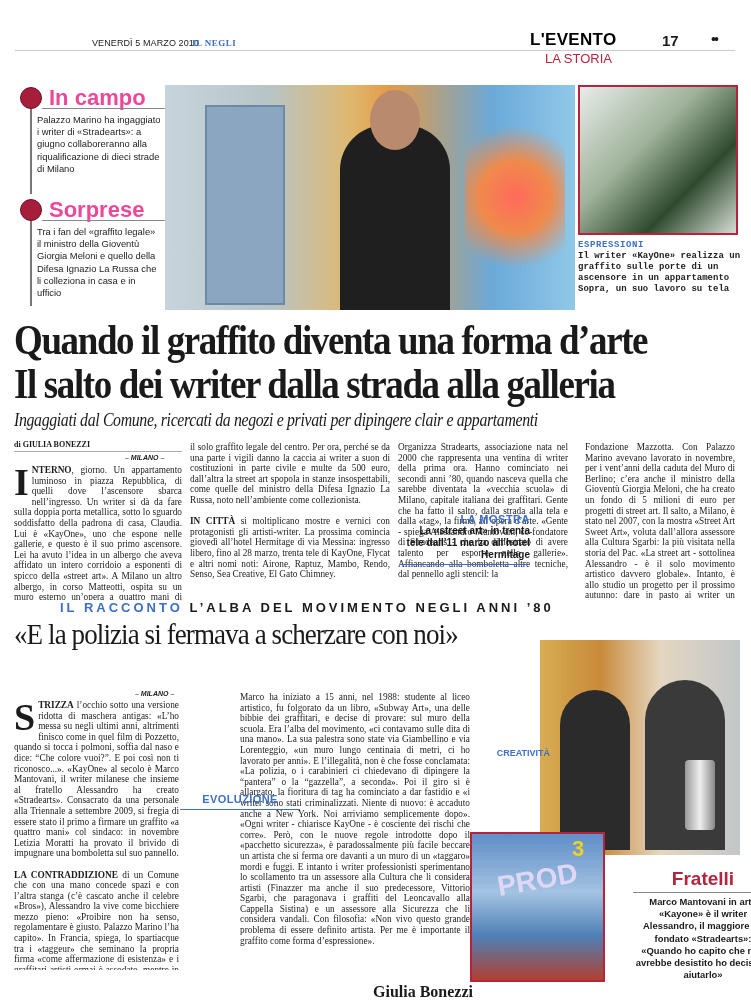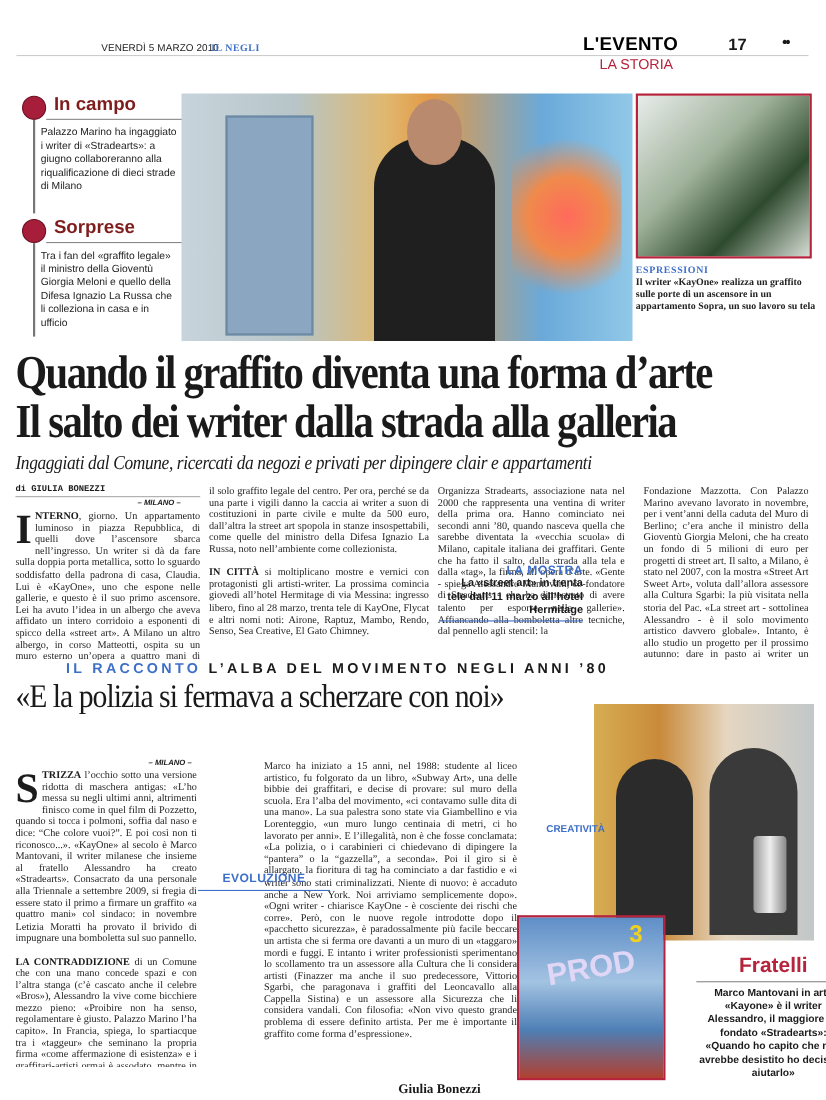--- a/index.html
+++ b/index.html
@@ -7,35 +7,35 @@
 .abs{position:absolute}
 .hdr-date{left:92px;top:38px;font-family:"Liberation Sans",sans-serif;font-size:9px;color:#222;letter-spacing:.1px}
 .hdr-paper{left:192px;top:38px;font-family:"Liberation Serif",serif;font-size:9px;color:#3d6fc9;font-weight:bold;letter-spacing:.5px}
 .hdr-rule{left:15px;top:50px;width:720px;height:1px;background:#ccc}
 .hdr-section{left:530px;top:30px;font-family:"Liberation Sans",sans-serif;font-weight:900;font-size:17px;letter-spacing:.3px;color:#000}
 .hdr-sub{left:545px;top:51px;font-family:"Liberation Sans",sans-serif;font-weight:normal;font-size:13px;color:#b5243c}
 .hdr-page{left:662px;top:32px;font-family:"Liberation Sans",sans-serif;font-weight:bold;font-size:15px}
 .hdr-dots{left:711px;top:32px;font-size:14px;font-weight:bold;letter-spacing:-2px}
 .side{left:20px;width:150px;font-family:"Liberation Sans",sans-serif}
 .side .dot{position:absolute;left:0;top:0;width:22px;height:22px;border-radius:50%;background:#a61e3a;border:1px solid #6b1024}
-.side .ttl{position:absolute;left:29px;top:-2px;font-weight:bold;font-size:17px;color:#7f1d1d}
+.side .ttl{position:absolute;left:29px;top:-2px;font-weight:bold;font-size:22px;color:#ec4899}
 .side .rule{position:absolute;left:22px;top:21px;width:126px;height:1px;background:#888}
 .side .vline{position:absolute;left:10px;top:22px;width:2px;background:#777}
 .side .txt{position:absolute;left:17px;top:27px;width:125px;font-size:9.4px;font-weight:normal;line-height:12.2px;color:#222}
 .photo1{left:165px;top:85px;width:410px;height:225px;background:linear-gradient(90deg,#c7d4dc 0%,#b7c5c8 25%,#dfb870 45%,#e39a47 55%,#6aa9d9 80%,#91c8e8 100%)}
 .photo1 .door{position:absolute;left:40px;top:20px;width:80px;height:200px;background:#8aa6c0;border:2px solid #6d8aa5}
 .photo1 .person{position:absolute;left:175px;top:40px;width:110px;height:185px;background:#1f1f1f;border-radius:45px 45px 0 0}
 .photo1 .head{position:absolute;left:205px;top:5px;width:50px;height:60px;background:#b98a6d;border-radius:50%}
 .photo1 .art{position:absolute;left:300px;top:40px;width:100px;height:180px;background:radial-gradient(circle at 50% 40%,#ff6a5c 0%,#f08a4b 30%,transparent 60%)}
 .photo2{left:578px;top:85px;width:160px;height:150px;background:linear-gradient(135deg,#e8ecea 0%,#9fb29a 40%,#2e4a2e 70%,#d5dcd3 100%);border:2px solid #b5243c}
-.cap2{left:578px;top:240px;width:165px;font-family:Liberation Serif, serif;font-size:9px;line-height:11px;font-weight:bold;color:#222}
+.cap2{left:578px;top:240px;width:165px;font-family:Liberation Mono, monospace;font-size:9px;line-height:11px;font-weight:bold;color:#222}
 .cap2 .k{color:#3d6fc9;letter-spacing:.6px}
 .h1{left:14px;top:318px;font-family:"Liberation Serif",serif;font-weight:bold;font-size:43px;line-height:44px;letter-spacing:-1.6px;transform:scaleX(.86);transform-origin:left top;white-space:nowrap}
 .sub{left:14px;top:410px;font-family:"Liberation Serif",serif;font-style:italic;font-size:18px;letter-spacing:-.4px;white-space:nowrap;transform:scaleX(.88);transform-origin:left top}
-.byline{left:14px;top:440px;font-family:Liberation Mono, monospace;font-size:8px;font-weight:bold}
+.byline{left:14px;top:440px;font-family:Liberation Serif, serif;font-size:8px;font-weight:bold}
 .byrule{left:14px;top:451px;width:168px;height:1px;background:#aaa}
 .dateline{left:125px;top:454px;font-family:"Liberation Sans",sans-serif;font-size:7px;font-style:italic;font-weight:bold}
 .col{font-size:9.3px;line-height:10.6px;text-align:justify;color:#1c1c1c}
 .col b{font-weight:bold}
 .drop{float:left;font-size:38px;line-height:30px;margin:2px 3px 0 0;font-weight:bold}
 .mostra{left:400px;top:513px;width:130px;font-family:"Liberation Sans",sans-serif;text-align:right;font-weight:bold}
 .mostra .k{color:#3d6fc9;font-size:11px;letter-spacing:.5px}
 .mostra .t{font-size:10px;line-height:12px}
 .mostra .rl{height:1px;background:#3d6fc9;margin-top:3px}
 .racc{left:60px;top:600px;font-family:"Liberation Sans",sans-serif;font-weight:900;font-size:13px;letter-spacing:3px;white-space:nowrap}
@@ -51,21 +51,21 @@
 .photo3 .can{position:absolute;left:145px;top:120px;width:30px;height:70px;background:linear-gradient(90deg,#999,#eee,#888);border-radius:4px}
 .crea{left:470px;top:748px;width:80px;font-family:"Liberation Sans",sans-serif;text-align:right;font-weight:bold;font-size:9px;line-height:11px}
 .crea .k{color:#3d6fc9}
 .photo4{left:470px;top:832px;width:135px;height:150px;background:linear-gradient(180deg,#5f8ec7 0%,#a3c3e2 40%,#4e7fb5 70%,#b04030 100%);border:2px solid #b5243c}
 .photo4 .n{position:absolute;left:100px;top:2px;color:#f0d020;font-family:"Liberation Sans",sans-serif;font-weight:bold;font-size:22px}
 .photo4 .p{position:absolute;left:25px;top:30px;color:#e0d6f5;font-family:"Liberation Sans",sans-serif;font-weight:bold;font-size:28px;transform:rotate(-10deg)}
 .frat{left:633px;top:868px;width:140px;font-family:"Liberation Sans",sans-serif;text-align:center}
 .frat .t{color:#b5243c;font-weight:bold;font-size:19px}
 .frat .rl{height:1px;background:#888;margin:2px 0 3px}
 .frat .x{font-size:9.4px;line-height:12.2px;font-weight:bold}
-.sig{left:362px;top:983px;font-weight:bold;font-size:12px}
+.sig{left:373px;top:983px;font-weight:bold;font-size:16px}
 </style>
 </head>
 <body>
 
 <div class="abs hdr-date">VENERDÌ 5 MARZO 2010</div>
 <div class="abs hdr-paper">IL NEGLI</div>
 <div class="abs hdr-rule"></div>
 <div class="abs hdr-section">L'EVENTO</div>
 <div class="abs hdr-sub">LA STORIA</div>
 <div class="abs hdr-page">17</div>

